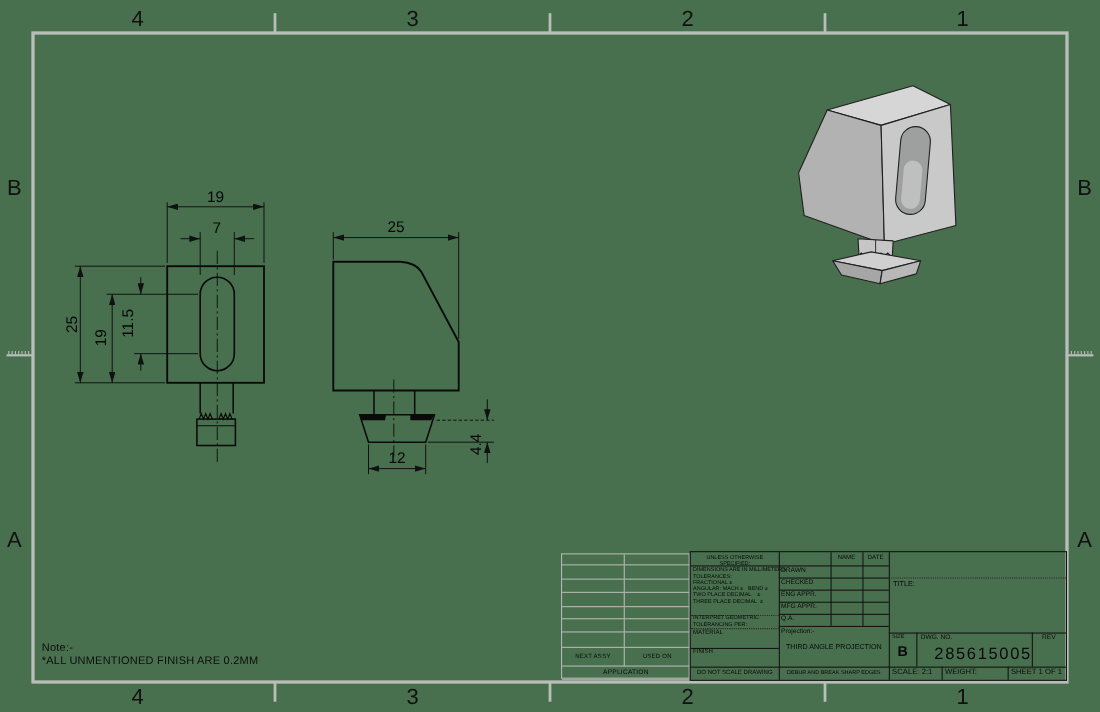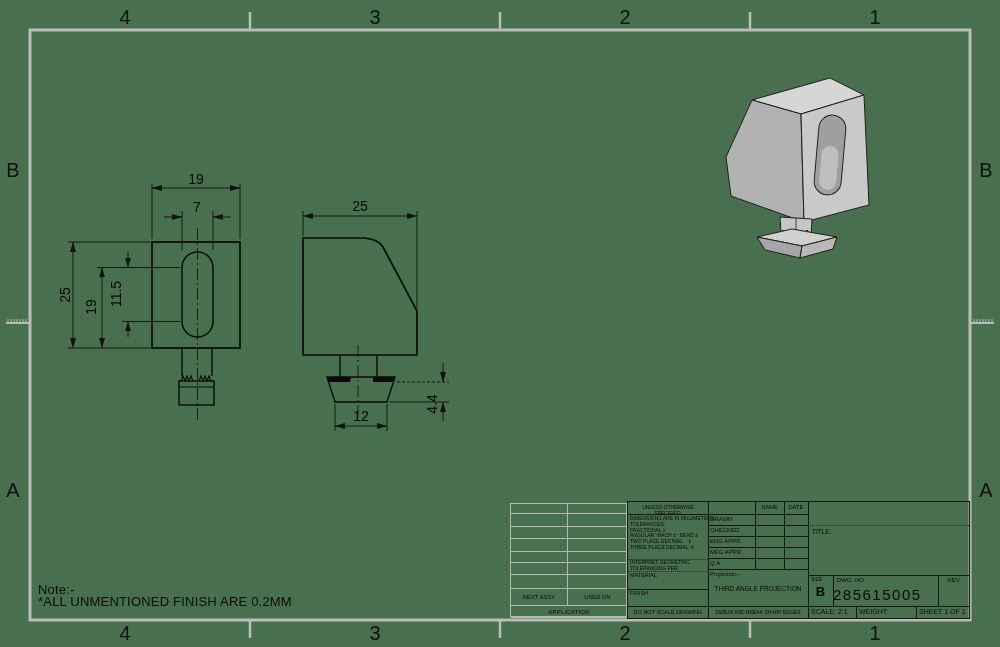--- a/index.html
+++ b/index.html
@@ -27,24 +27,24 @@
   .hl{position:absolute;height:1px;background:#151515;}
   .hl.dot{background:none;border-top:1px dotted #2a2a2a;}
   .cell{position:absolute;box-sizing:border-box;}
   .t5{font-size:5px;line-height:5.8px;}
   .t55{font-size:5.5px;line-height:6.5px;}
   .t6{font-size:6px;line-height:7px;}
   .t65{font-size:6.5px;line-height:8px;}
   .t7{font-size:7px;line-height:12px;}
   .ctr{text-align:center;}
   .pre{white-space:pre;}
-  .dwgnum{font-size:15px;letter-spacing:1.5px;text-align:left;}
+  .dwgnum{font-size:15px;letter-spacing:1.5px;text-align:right;}
   .sizeB{font-size:13px;font-weight:bold;text-align:center;}
   
-  .note{position:absolute;left:38px;top:584px;font-size:13px;line-height:11.5px;
+  .note{position:absolute;left:38px;top:584px;font-size:10px;line-height:11.5px;
     color:#0c0c0c;letter-spacing:.2px;}
 </style>
 </head>
 <body>
 
 
 
 <svg width="1000" height="647" viewBox="0 0 1000 647">
   <defs>
     <marker id="arr" viewBox="0 0 10 6" refX="10" refY="3" markerWidth="11" markerHeight="6.6" orient="auto-start-reverse">

